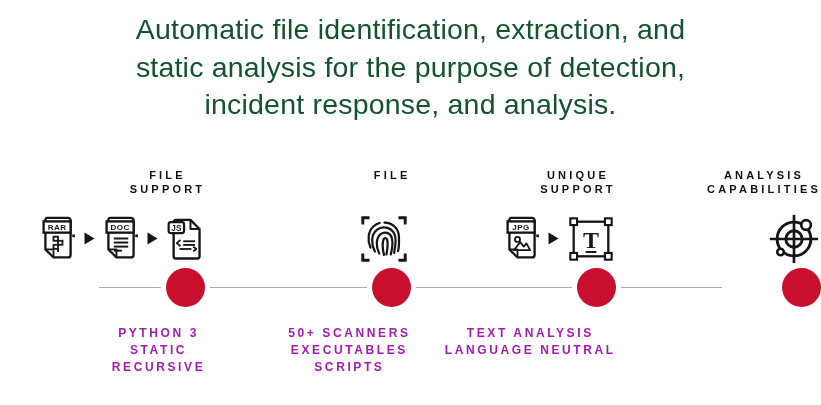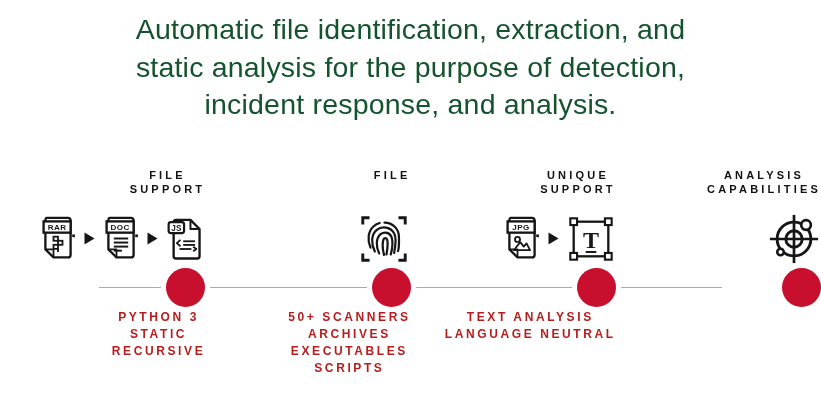--- a/index.html
+++ b/index.html
@@ -46,27 +46,27 @@
     height: 40px;
     display: flex; align-items: center; justify-content: center;
   }
   .dot {
     width: 39px; height: 39px;
     border-radius: 50%;
     background: #c8102e;
     box-shadow: 0 0 0 5px #ffffff; 
   }
   .col-labels {
-    margin-top: 1px;
+    margin-top: 17px;
     text-align: center;
     font-size: 12px;
     font-weight: bold;
     letter-spacing: 2.6px;
     line-height: 17px;
-    color: #b91c1c;
+    color: #a21caf;
   }
   svg { display: block; }
   svg text { font-family: "Liberation Sans", sans-serif; }
   svg text.serif-t { font-family: "Liberation Serif", serif; }
 </style>
 </head>
 <body>
 
 <div class="title">
   <div>Automatic file identification, extraction, and</div>
@@ -164,21 +164,20 @@
             <path d="M23 43 C19.5 36 19.5 27 24.5 23 C28.7 19.7 34.5 21.5 36 26.5 C37.3 31 36.5 38.5 35 44"></path>
             <path d="M28 44.5 C26.5 38.5 26.3 32 27.5 28.5 C28.2 26.4 30.8 26.6 31.3 28.8 C32.2 32.5 31.5 39 30.5 44"></path>
           </g>
         </svg>
       </div>
       <div class="node-zone">
         <div class="dot" style="background-color: rgb(200, 16, 46);"></div>
       </div>
       <div class="col-labels">
         <div>50+ SCANNERS</div>
-        <div>ARCHIVES</div>
         <div>EXECUTABLES</div>
         <div>SCRIPTS</div>
       </div>
     </div>
 
     <div class="col">
       <div class="col-header">
         <div>UNIQUE</div>
         <div>SUPPORT</div>
       </div>

